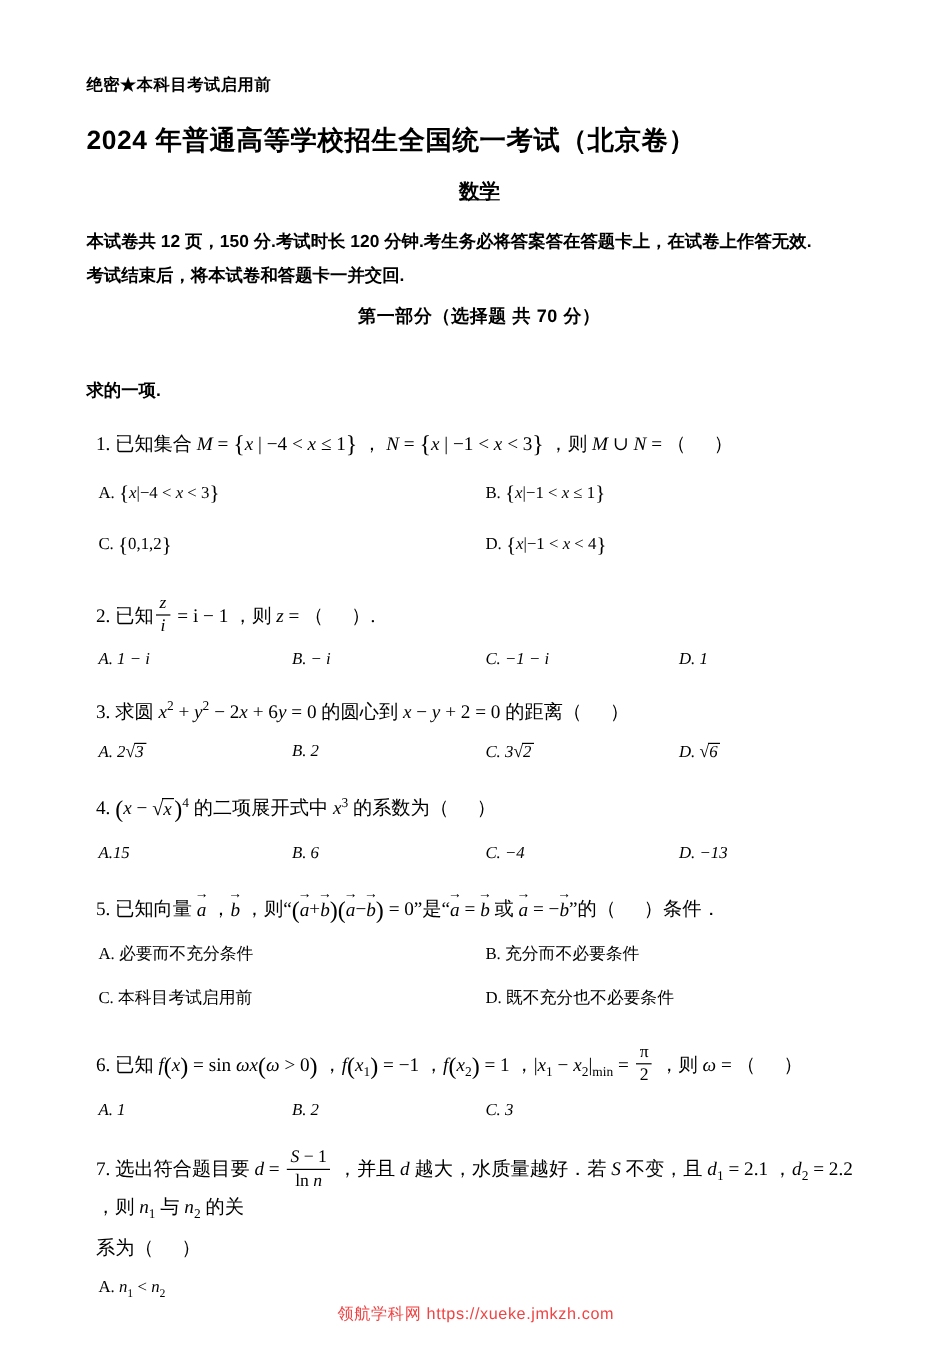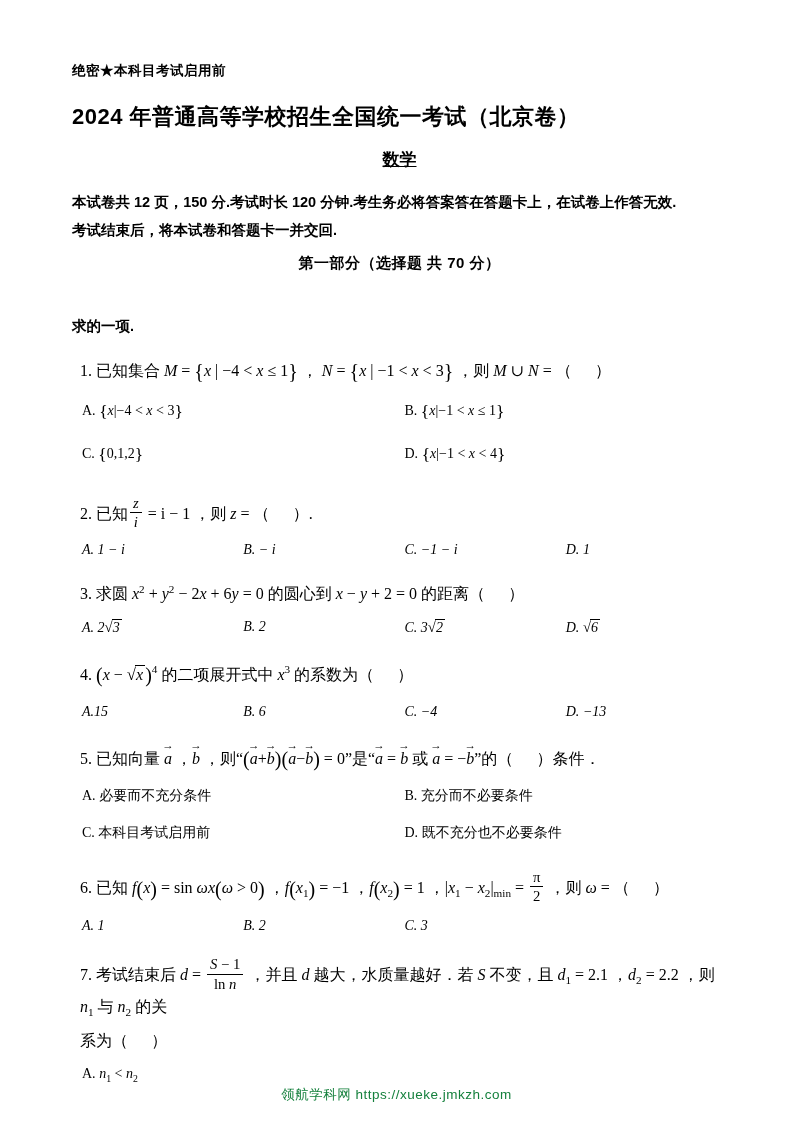--- a/index.html
+++ b/index.html
@@ -137,21 +137,21 @@
   }
   .blank-paren { letter-spacing: 1.2em; }
   .footer {
     position: absolute;
     left: 0;
     right: 0;
     bottom: 18px;
     text-align: center;
     font-family: "Liberation Sans", sans-serif;
     font-size: 13.5px;
-    color: #15803d;
+    color: #ef4444;
     letter-spacing: 0.5px;
   }
   .big-paren { font-size: 1.25em; vertical-align: -0.12em; }
 </style>
 </head>
 <body>
 
 <div class="page">
 
   <div class="secret-line">绝密★本科目考试启用前</div>
@@ -263,21 +263,21 @@
   </div>
   <div class="opts four">
     <div class="opt"><span>A.</span> <span>1</span></div>
     <div class="opt"><span>B.</span> <span>2</span></div>
     <div class="opt"><span>C.</span> <span>3</span></div>
   </div>
 
   <div class="q">
     <div class="q-stem">
       <span>7.</span>
-      <span>考试结束后</span>
+      <span>选出符合题目要</span>
       <span class="mi">d</span> = <span class="frac"><span class="num"><span class="mi">S</span> − 1</span><span class="den">ln <span class="mi">n</span></span></span> ，并且 <span class="mi">d</span> 越大，水质量越好．若 <span class="mi">S</span> 不变，且 <span class="mi">d</span><sub>1</sub> = 2.1 ，<span class="mi">d</span><sub>2</sub> = 2.2 ，则 <span class="mi">n</span><sub>1</sub> 与 <span class="mi">n</span><sub>2</sub> 的关
     </div>
     <div class="q-stem">
       系为（<span class="blank-paren">&nbsp;</span>）
     </div>
   </div>
   <div class="opts">
     <div class="opt">
       <span>A.</span>
       <span class="mi">n</span><sub>1</sub> &lt; <span class="mi">n</span><sub>2</sub>

